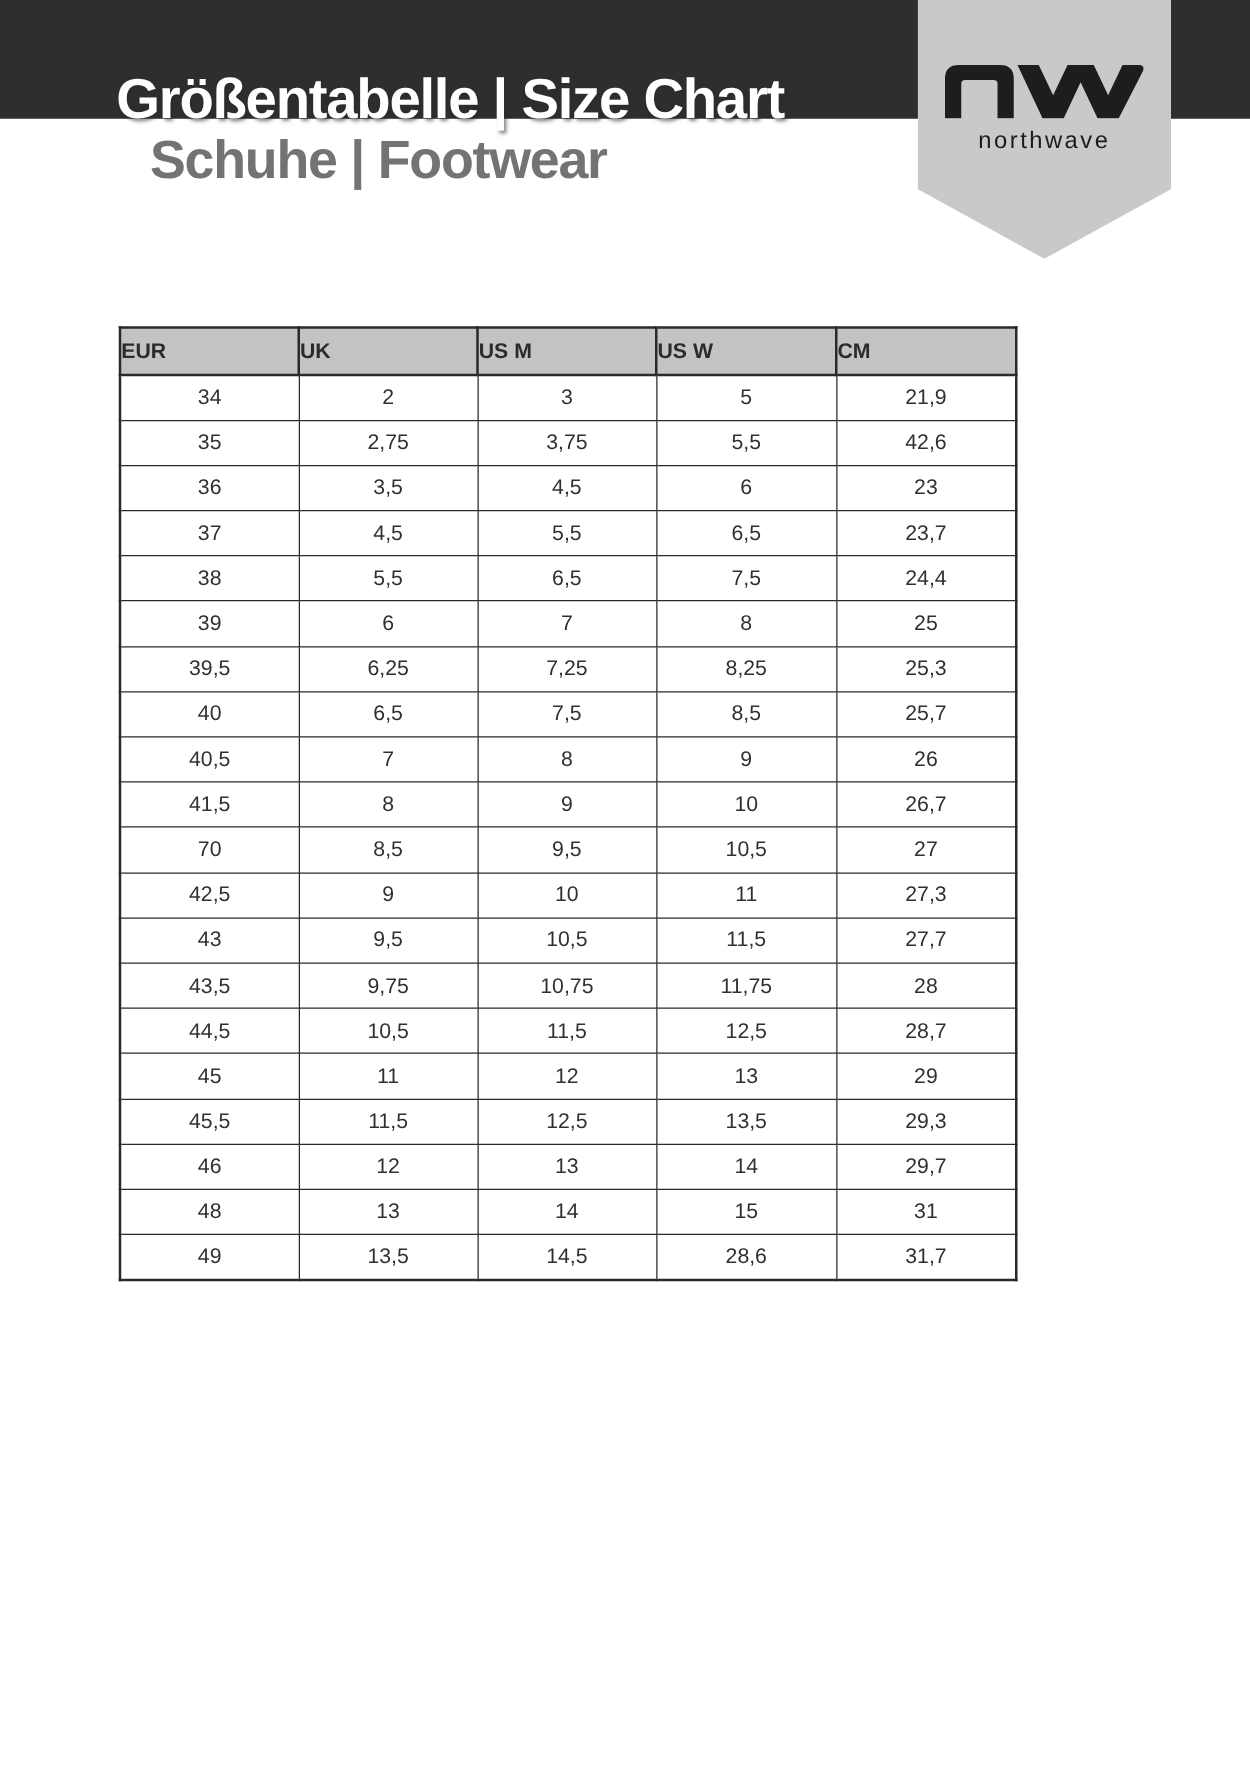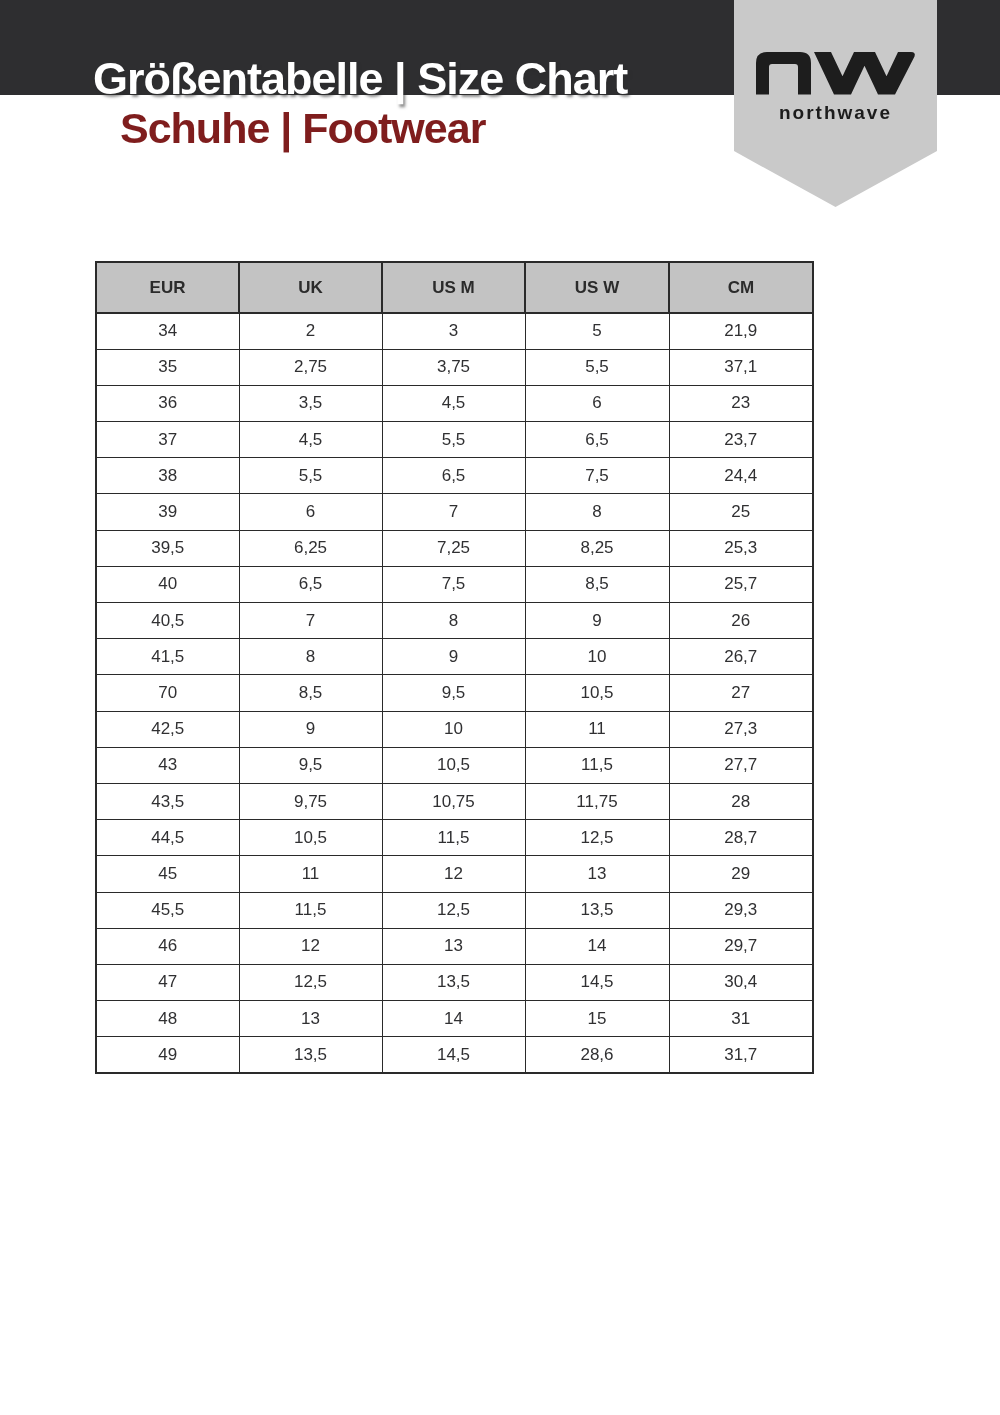--- a/index.html
+++ b/index.html
@@ -14,46 +14,46 @@
   .page-title {
     position: absolute; left: 93px; top: 56px;
     font-size: 45px; font-weight: 700; letter-spacing: -1px; line-height: 1;
     color: #ffffff; white-space: nowrap;
     text-shadow: 2px 3px 3px rgba(43,43,43,0.55);
     z-index: 2;
   }
   .page-subtitle {
     position: absolute; left: 120px; top: 107px;
     font-size: 43px; font-weight: 700; letter-spacing: -1px; line-height: 1;
-    color: #7f1d1d; white-space: nowrap;
+    color: #737373; white-space: nowrap;
     z-index: 2;
   }
 
   .pennant {
     position: absolute; left: 734px; top: 0; width: 203px; height: 207px;
     background: #c9c9c9;
     clip-path: polygon(0 0, 100% 0, 100% 73%, 50% 100%, 0 73%);
     z-index: 3;
     display: flex; flex-direction: column; align-items: center;
   }
   .nw-mark { margin-top: 52px; width: 160px; height: 43px; }
   .wordmark {
-    margin-top: 7px; font-size: 19px; font-weight: 700;
+    margin-top: 7px; font-size: 19px; font-weight: 400;
     letter-spacing: 2px; color: #1c1c1c;
   }
 
   table.size-table {
     position: absolute; left: 95px; top: 261px; width: 717px;
     border-collapse: collapse; table-layout: fixed;
     border: 2px solid #2a2a2a;
   }
   .size-table th {
-    height: 51px; background: #c3c3c3;
+    height: 38px; background: #c3c3c3;
     border: 2px solid #2a2a2a;
-    font-size: 17px; font-weight: 700; color: #2b2b2b; text-align: center;
+    font-size: 17px; font-weight: 700; color: #2b2b2b; text-align: left;
   }
   .size-table td {
     height: 36.2px;
     border: 1.5px solid #2a2a2a;
     font-size: 17px; font-weight: 400; color: #303032; text-align: center;
     background: #ffffff;
   }
   col.c1 { width: 143px; } col.c2 { width: 143px; } col.c3 { width: 143px; }
   col.c4 { width: 144px; } col.c5 { width: 144px; }
 </style>
@@ -99,21 +99,21 @@
         <td>2</td>
         <td>3</td>
         <td>5</td>
         <td>21,9</td>
       </tr>
       <tr>
         <td>35</td>
         <td>2,75</td>
         <td>3,75</td>
         <td>5,5</td>
-        <td>37,1</td>
+        <td>42,6</td>
       </tr>
       <tr>
         <td>36</td>
         <td>3,5</td>
         <td>4,5</td>
         <td>6</td>
         <td>23</td>
       </tr>
       <tr>
         <td>37</td>
@@ -214,27 +214,20 @@
         <td>29,3</td>
       </tr>
       <tr>
         <td>46</td>
         <td>12</td>
         <td>13</td>
         <td>14</td>
         <td>29,7</td>
       </tr>
       <tr>
-        <td>47</td>
-        <td>12,5</td>
-        <td>13,5</td>
-        <td>14,5</td>
-        <td>30,4</td>
-      </tr>
-      <tr>
         <td>48</td>
         <td>13</td>
         <td>14</td>
         <td>15</td>
         <td>31</td>
       </tr>
       <tr>
         <td>49</td>
         <td>13,5</td>
         <td>14,5</td>

